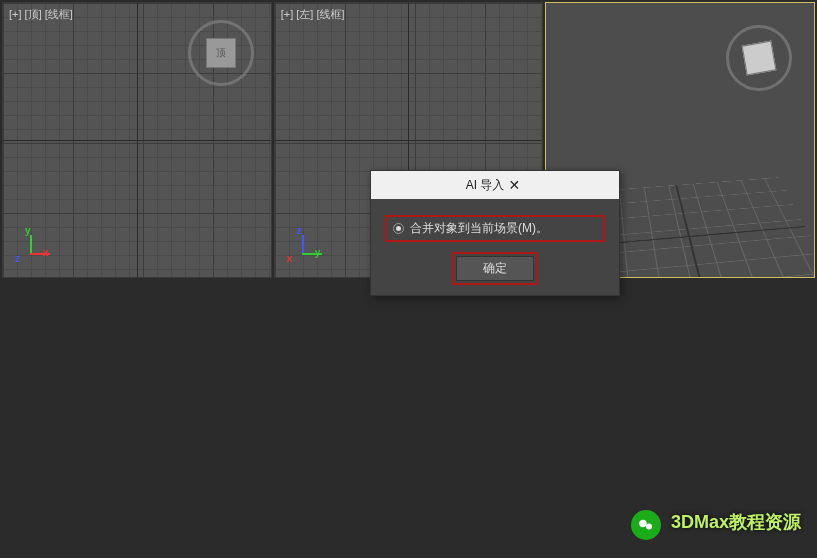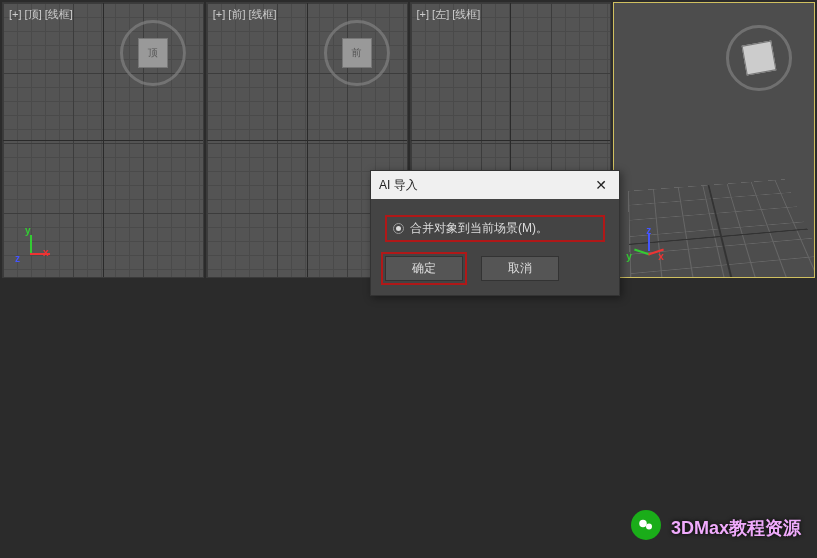--- a/index.html
+++ b/index.html
@@ -3,21 +3,21 @@
   <meta charset="utf-8">
   <style>
     * { margin: 0; padding: 0; box-sizing: border-box; }
     body {
       width: 817px; height: 558px;
       background: #555; font-family: "Microsoft YaHei", sans-serif;
       position: relative; overflow: hidden;
     }
     .viewports {
       display: grid;
-      grid-template-columns: 1fr 1fr 1fr 1fr;
+      grid-template-columns: 1fr 1fr 1fr;
       grid-template-rows: 1fr 1fr;
       gap: 2px;
       width: 100%; height: 100%;
       padding: 2px;
       background: #2b2b2b;
     }
     .viewport {
       position: relative;
       background: #545454;
       border: 1px solid #3a3a3a;
@@ -82,53 +82,53 @@
     .persp-center-h { position: absolute; top: 50%; left:0; right:0; height:2px; background:#333; }
 
     
     .dialog {
       position: absolute; top: 170px; left: 370px;
       width: 250px;
       background: #444; border: 1px solid #333;
       box-shadow: 2px 2px 8px rgba(0,0,0,0.4);
     }
     .dlg-title {
-      display: flex; justify-content: space-between; align-items: center;
+      display: flex; justify-content: center; align-items: center;
       padding: 4px 8px;
       background: #f0f0f0; color: #222;
       font-size: 12px;
     }
     .dlg-close {
       width: 20px; height: 20px; display:flex; align-items:center; justify-content:center;
       cursor: pointer; font-size: 14px;
     }
     .dlg-body { padding: 10px 14px 14px; color: #ddd; font-size: 12px; }
     .dlg-group { margin: 6px 0 14px; }
     .radio-row {
       display: flex; align-items: center; gap: 6px;
       padding: 3px 6px; margin: 2px 0;
     }
     .radio-row.hl { border: 2px solid #b01818; }
     .radio {
       width: 11px; height: 11px; border-radius: 50%;
       border: 1px solid #999; display:inline-flex; align-items:center; justify-content:center;
     }
     .radio.checked::after { content:''; width:5px; height:5px; border-radius:50%; background:#ddd; }
-    .dlg-buttons { display:flex; flex-direction:row; align-items:center; gap:18px; }
+    .dlg-buttons { display:flex; flex-direction:column; align-items:center; gap:6px; }
     .btn {
       width: 78px; padding: 3px 0; text-align:center;
       background: #555; border: 1px solid #333; color: #ddd;
       font-size: 12px; cursor: pointer;
     }
     .btn.hl { outline: 2px solid #b01818; outline-offset: 2px; }
 
     .watermark {
       position: absolute; bottom: 18px; right: 16px;
-      display: flex; align-items: flex-end; gap: 10px;
-      color: #f0abfc; font-size: 18px; font-weight: bold;
+      display: flex; align-items: flex-start; gap: 10px;
+      color: #bef264; font-size: 18px; font-weight: bold;
       text-shadow: 0 0 4px #000;
     }
     .wm-icon {
       width: 30px; height: 30px; border-radius: 50%;
       background: #1aad19; display:flex; align-items:center; justify-content:center;
     }
   </style>
 </head>
 <body>
 
@@ -146,31 +146,20 @@
     </div>
     <div class="gizmo">
       <div class="axis" style="color:#3c3;left:10px;top:0">y</div>
       <div class="axis-line" style="color:#3c3;left:15px;top:10px;width:2px;height:20px"></div>
       <div class="axis" style="color:#e33;left:28px;top:22px">x</div>
       <div class="axis-line" style="color:#e33;left:15px;top:28px;width:20px;height:2px"></div>
       <div class="axis" style="color:#45f;left:0;top:28px">z</div>
     </div>
   </div>
 
-  <div class="viewport">
-    <div class="grid-bg"></div>
-    <div class="grid-major"></div>
-    <div class="cross-v"></div>
-    <div class="cross-h"></div>
-    <div class="vp-label">[+] [前] [线框]</div>
-    <div class="cube-widget">
-      <div class="cube-ring"></div>
-      <div class="cube-face">前</div>
-    </div>
-  </div>
 
   <div class="viewport">
     <div class="grid-bg"></div>
     <div class="grid-major"></div>
     <div class="cross-v"></div>
     <div class="cross-h"></div>
     <div class="vp-label">[+] [左] [线框]</div>
     <div class="gizmo">
       <div class="axis" style="color:#45f;left:10px;top:0">z</div>
       <div class="axis-line" style="color:#45f;left:15px;top:10px;width:2px;height:20px"></div>
@@ -211,21 +200,20 @@
   </div>
   <div class="dlg-body">
     <div class="dlg-group">
       <div class="radio-row hl">
         <span class="radio checked"></span>
         <span>合并对象到当前场景(M)。</span>
       </div>
     </div>
     <div class="dlg-buttons">
       <div class="btn hl">确定</div>
-      <div class="btn">取消</div>
     </div>
   </div>
 </div>
 
 <div class="watermark">
   <div class="wm-icon">
     <svg width="18" height="18" viewBox="0 0 24 24" fill="#fff">
         <circle cx="8" cy="10" r="5"></circle>
         <circle cx="16" cy="14" r="4"></circle>
       </svg>

